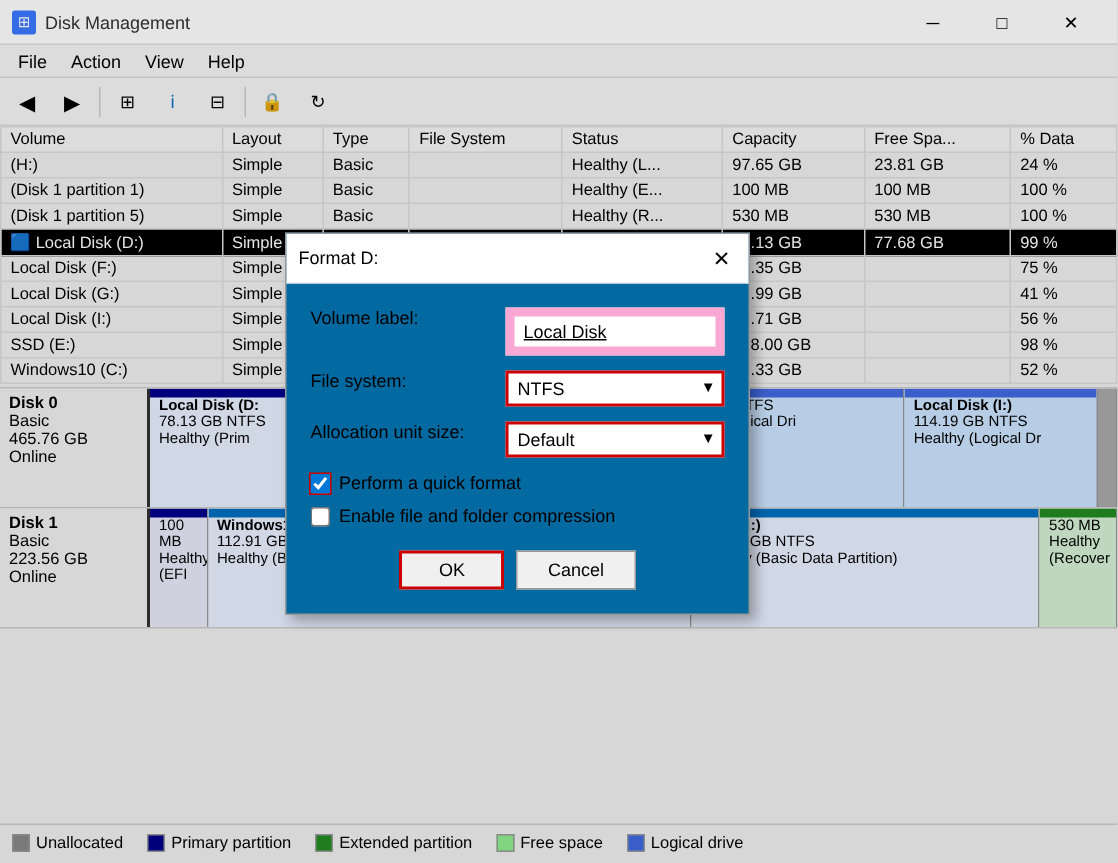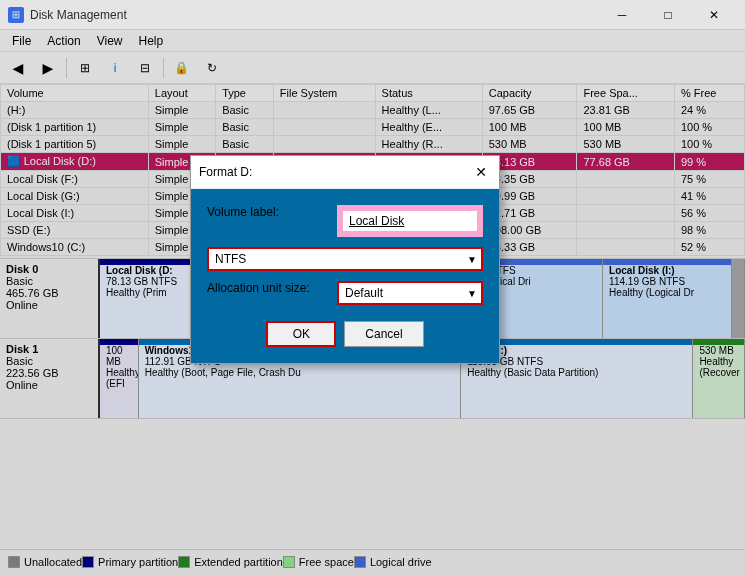--- a/index.html
+++ b/index.html
@@ -17,31 +17,31 @@
     .menu-bar { background: #f5f5f5; height: 22px; display: flex; align-items: center; padding: 0 4px; border-bottom: 1px solid #ddd; }
     .menu-item { padding: 2px 8px; cursor: pointer; font-size: 12px; }
     
     
     .toolbar { background: #f5f5f5; height: 32px; display: flex; align-items: center; padding: 0 4px; border-bottom: 1px solid #ddd; gap: 2px; }
     .toolbar-btn { width: 28px; height: 26px; border: 1px solid transparent; background: transparent; cursor: pointer; display: flex; align-items: center; justify-content: center; font-size: 14px; }
     .toolbar-sep { width: 1px; height: 20px; background: #ccc; margin: 0 2px; }
     .disk-table { width: 100%; border-collapse: collapse; }
     .disk-table th { background: #f5f5f5; border: 1px solid #ddd; padding: 2px 6px; text-align: left; font-weight: normal; font-size: 11px; white-space: nowrap; }
     .disk-table td { border: 1px solid #ddd; padding: 2px 6px; font-size: 11px; white-space: nowrap; }
-    .disk-table tr.selected td { background: #be185d; color: white; }
+    .disk-table tr.selected td { background: #000000; color: white; }
     .disk-row { display: flex; height: 80px; border-bottom: 1px solid #ccc; }
     .disk-info-cell { width: 100px; min-width: 100px; background: #f0f0f0; border-right: 2px solid #333; padding: 4px 6px; font-size: 11px; }
     .disk-info-cell .disk-name { font-weight: bold; }
     .disk-partitions { display: flex; flex: 1; }
     .partition { border-right: 1px solid #999; padding: 4px 6px; font-size: 10px; overflow: hidden; position: relative; }
     .partition-bar { position: absolute; top: 0; left: 0; right: 0; height: 6px; }
     .bar-dark-blue { background: #00008b; }
     
     
-    .legend { height: 24px; background: #f0f0f0; border-top: 1px solid #ccc; display: flex; align-items: center; padding: 0 8px; font-size: 11px; }
+    .legend { height: 24px; background: #f0f0f0; border-top: 1px solid #ccc; display: flex; align-items: center; padding: 0 8px; gap: 16px; font-size: 11px; }
     .legend-item { display: flex; align-items: center; gap: 4px; }
     .legend-box { width: 12px; height: 12px; border: 1px solid #999; }
     
     
     .main-area { display: flex; flex-direction: column; height: calc(575px - 86px); }
     
     
     .dialog-overlay { position: fixed; top: 0; left: 0; right: 0; bottom: 0; background: rgba(0,0,0,0.1); display: flex; align-items: flex-start; justify-content: flex-start; z-index: 100; }
     .dialog { position: absolute; top: 155px; left: 190px; background: #0369a1; border: 1px solid #999; box-shadow: 4px 4px 8px rgba(0,0,0,0.3); width: 310px; }
     .dialog-titlebar { background: #fff; padding: 6px 8px; display: flex; align-items: center; justify-content: space-between; border-bottom: 1px solid #eee; }
@@ -106,21 +106,21 @@
     <table class="disk-table">
       <thead>
         <tr>
           <th>Volume</th>
           <th>Layout</th>
           <th>Type</th>
           <th>File System</th>
           <th>Status</th>
           <th>Capacity</th>
           <th>Free Spa...</th>
-          <th>% Free</th>
+          <th>% Data</th>
         </tr>
       </thead>
       <tbody id="table-body">
       <tr>
             <td> (H:)</td>
             <td>Simple</td>
             <td>Basic</td>
             <td></td>
             <td>Healthy (L...</td>
             <td>97.65 GB</td>
@@ -321,20 +321,21 @@
       <button class="dialog-close">✕</button>
     </div>
     <div class="dialog-body">
       <div class="form-row">
         <span class="form-label">Volume label:</span>
         <div class="form-control">
           <input type="text" class="form-input" value="Local Disk" style="">
         </div>
       </div>
       <div class="form-row">
+        <span class="form-label">File system:</span>
         <div class="select-wrapper">
           <select class="form-select">
             <option>NTFS</option>
             <option>FAT32</option>
             <option>exFAT</option>
           </select>
           <span class="select-arrow">▼</span>
         </div>
       </div>
       <div class="form-row">
@@ -344,20 +345,30 @@
             <option>Default</option>
             <option>512</option>
             <option>1024</option>
             <option>2048</option>
             <option>4096</option>
           </select>
           <span class="select-arrow">▼</span>
         </div>
       </div>
 
+      <div style="margin-top:6px; margin-bottom:4px;">
+        <div class="checkbox-row">
+          <input type="checkbox" checked="" id="chk1" style="accent-color: rgb(0, 120, 215); outline: rgb(204, 0, 0) solid 1px;">
+          <label for="chk1">Perform a quick format</label>
+        </div>
+        <div class="checkbox-row">
+          <input type="checkbox" id="chk2" style="">
+          <label for="chk2">Enable file and folder compression</label>
+        </div>
+      </div>
 
       <div class="dialog-buttons">
         <button class="btn primary">OK</button>
         <button class="btn">Cancel</button>
       </div>
     </div>
   </div>
 </div>
 
 </body></html>

